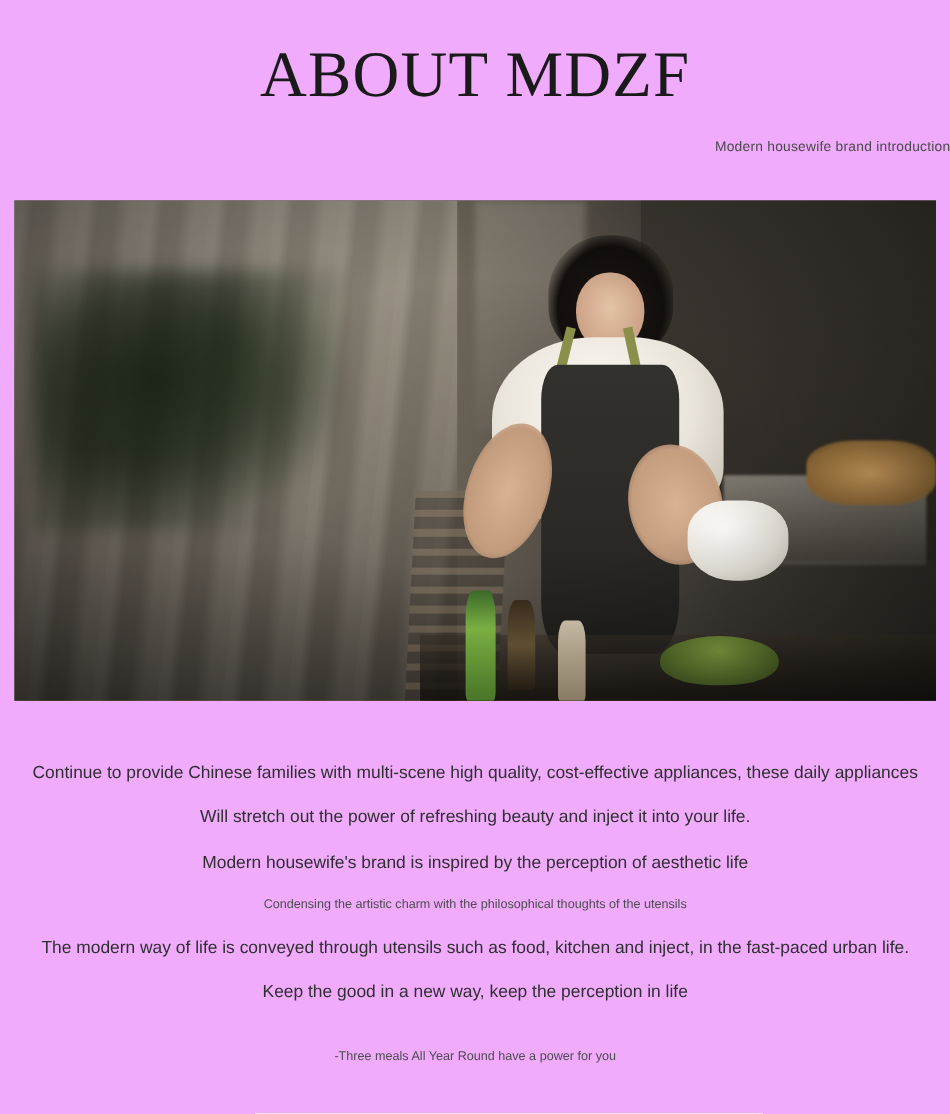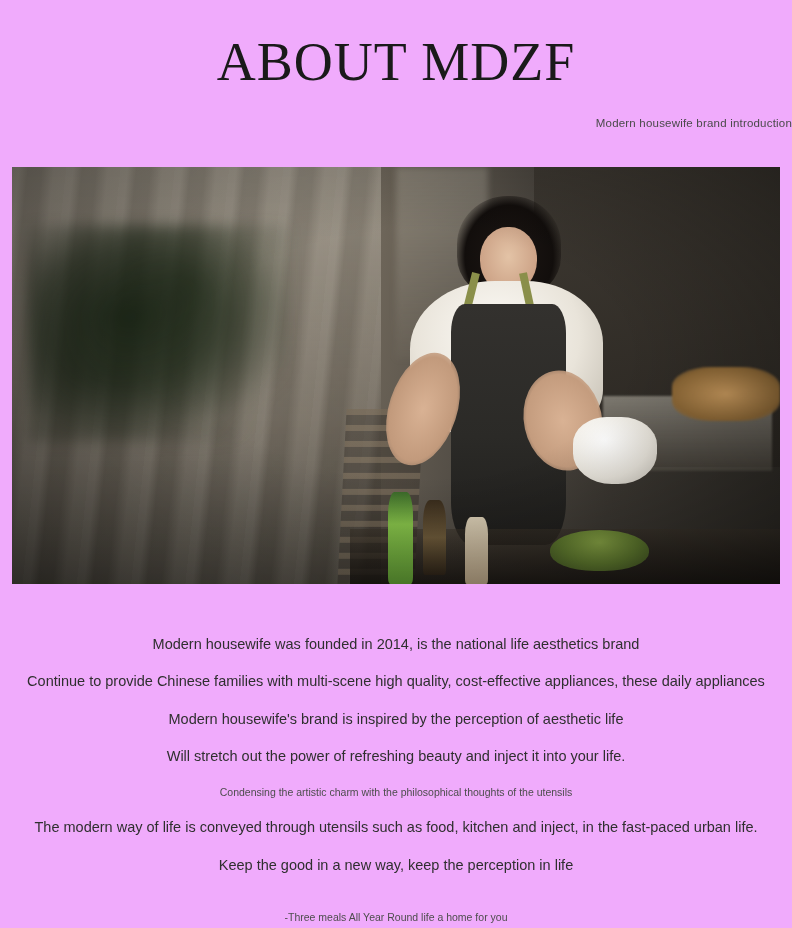--- a/index.html
+++ b/index.html
@@ -300,23 +300,22 @@
     <div class="kettle"></div>
     <div class="counter"></div>
     <div class="bottle-green"></div>
     <div class="bottle-amber"></div>
     <div class="bottle-cream"></div>
     <div class="bowl"></div>
     <div class="vignette"></div>
   </div>
 
   <div class="copy">
-    <p class="line-lg">Modern housewife was founded in 2014, is the national life aesthetics brand</p>
     <p class="line-lg">Continue to provide Chinese families with multi-scene high quality, cost-effective appliances, these daily appliances</p>
+    <p class="line-lg">Will stretch out the power of refreshing beauty and inject it into your life.</p>
     <p class="line-lg">Modern housewife's brand is inspired by the perception of aesthetic life</p>
-    <p class="line-lg">Will stretch out the power of refreshing beauty and inject it into your life.</p>
     <p class="line-sm">Condensing the artistic charm with the philosophical thoughts of the utensils</p>
     <p class="line-lg">The modern way of life is conveyed through utensils such as food, kitchen and inject, in the fast-paced urban life.</p>
     <p class="line-lg">Keep the good in a new way, keep the perception in life</p>
-    <p class="line-foot">-Three meals All Year Round life a home for you</p>
+    <p class="line-foot">-Three meals All Year Round have a power for you</p>
   </div>
 
 </div>
 
 </body></html>

